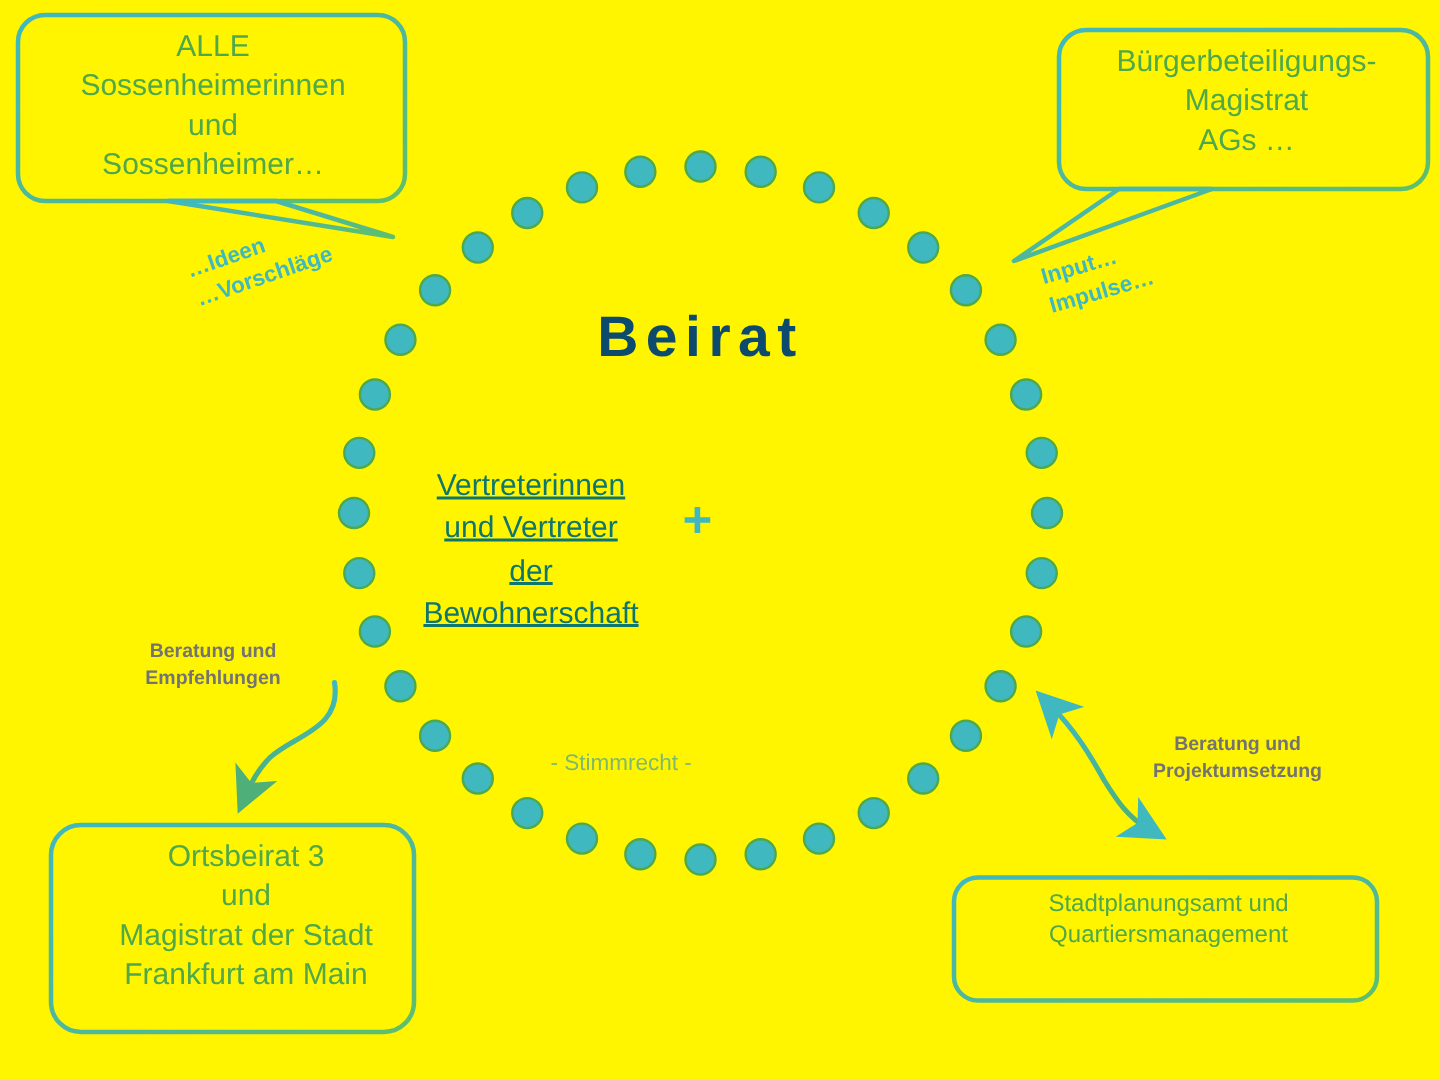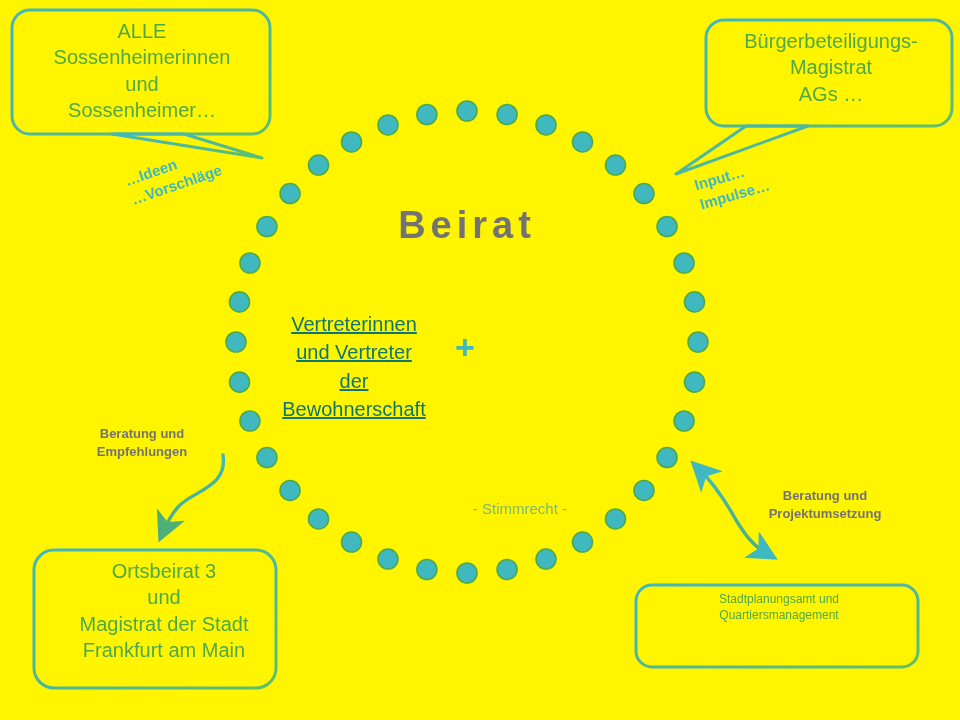--- a/index.html
+++ b/index.html
@@ -49,31 +49,31 @@
   .box-bottom-left {
     left: 40px;
     top: 558px;
     width: 248px;
     font-size: 20px;
   }
   .box-bottom-right {
     left: 640px;
     top: 592px;
     width: 278px;
-    font-size: 12px;
+    font-size: 16px;
   }
   .title {
     position: absolute;
     left: 307px;
     top: 204px;
     width: 320px;
     text-align: center;
     font-size: 38px;
     font-weight: bold;
-    color: #737373;
+    color: #0c4a6e;
     letter-spacing: 5px;
   }
   .col {
     position: absolute;
     text-align: center;
     color: #0f766e;
     font-size: 20px;
     line-height: 1.42;
     white-space: pre-line;
     text-decoration: underline;
@@ -97,21 +97,21 @@
     font-size: 34px;
     font-weight: bold;
     color: #3FB8C0;
     line-height: 1;
   }
   .stimmrecht {
     position: absolute;
     left: 367px;
     top: 500px;
     width: 200px;
-    text-align: right;
+    text-align: left;
     font-size: 15px;
     color: #7FB96B;
   }
   .rot-label {
     position: absolute;
     color: #3FB8C0;
     font-weight: bold;
     font-size: 15px;
     line-height: 1.3;
     white-space: pre-line;

